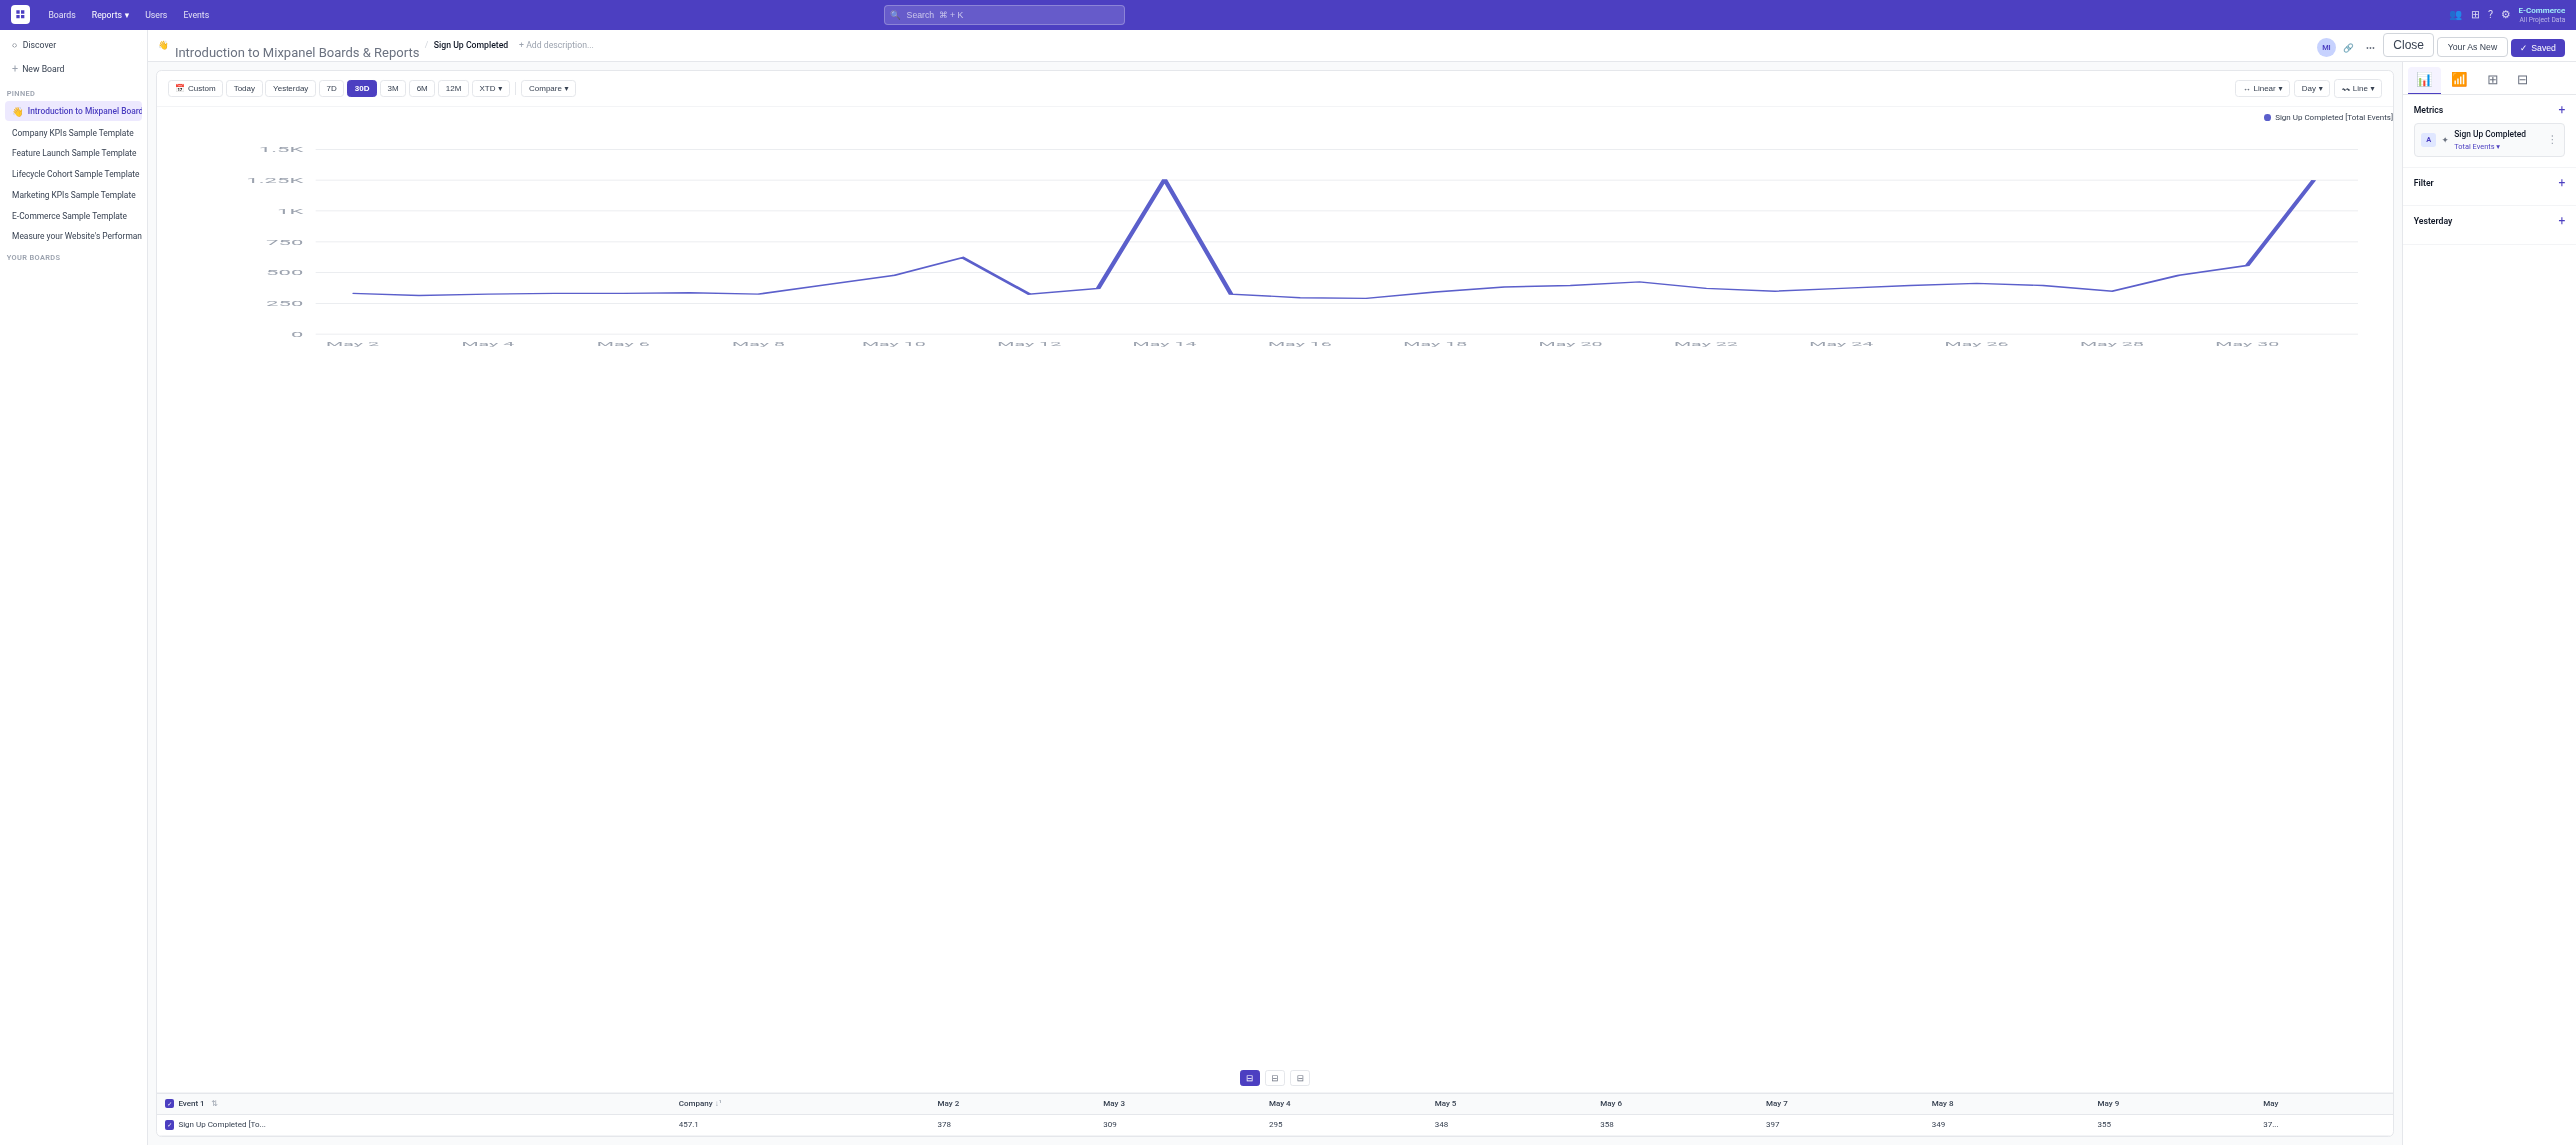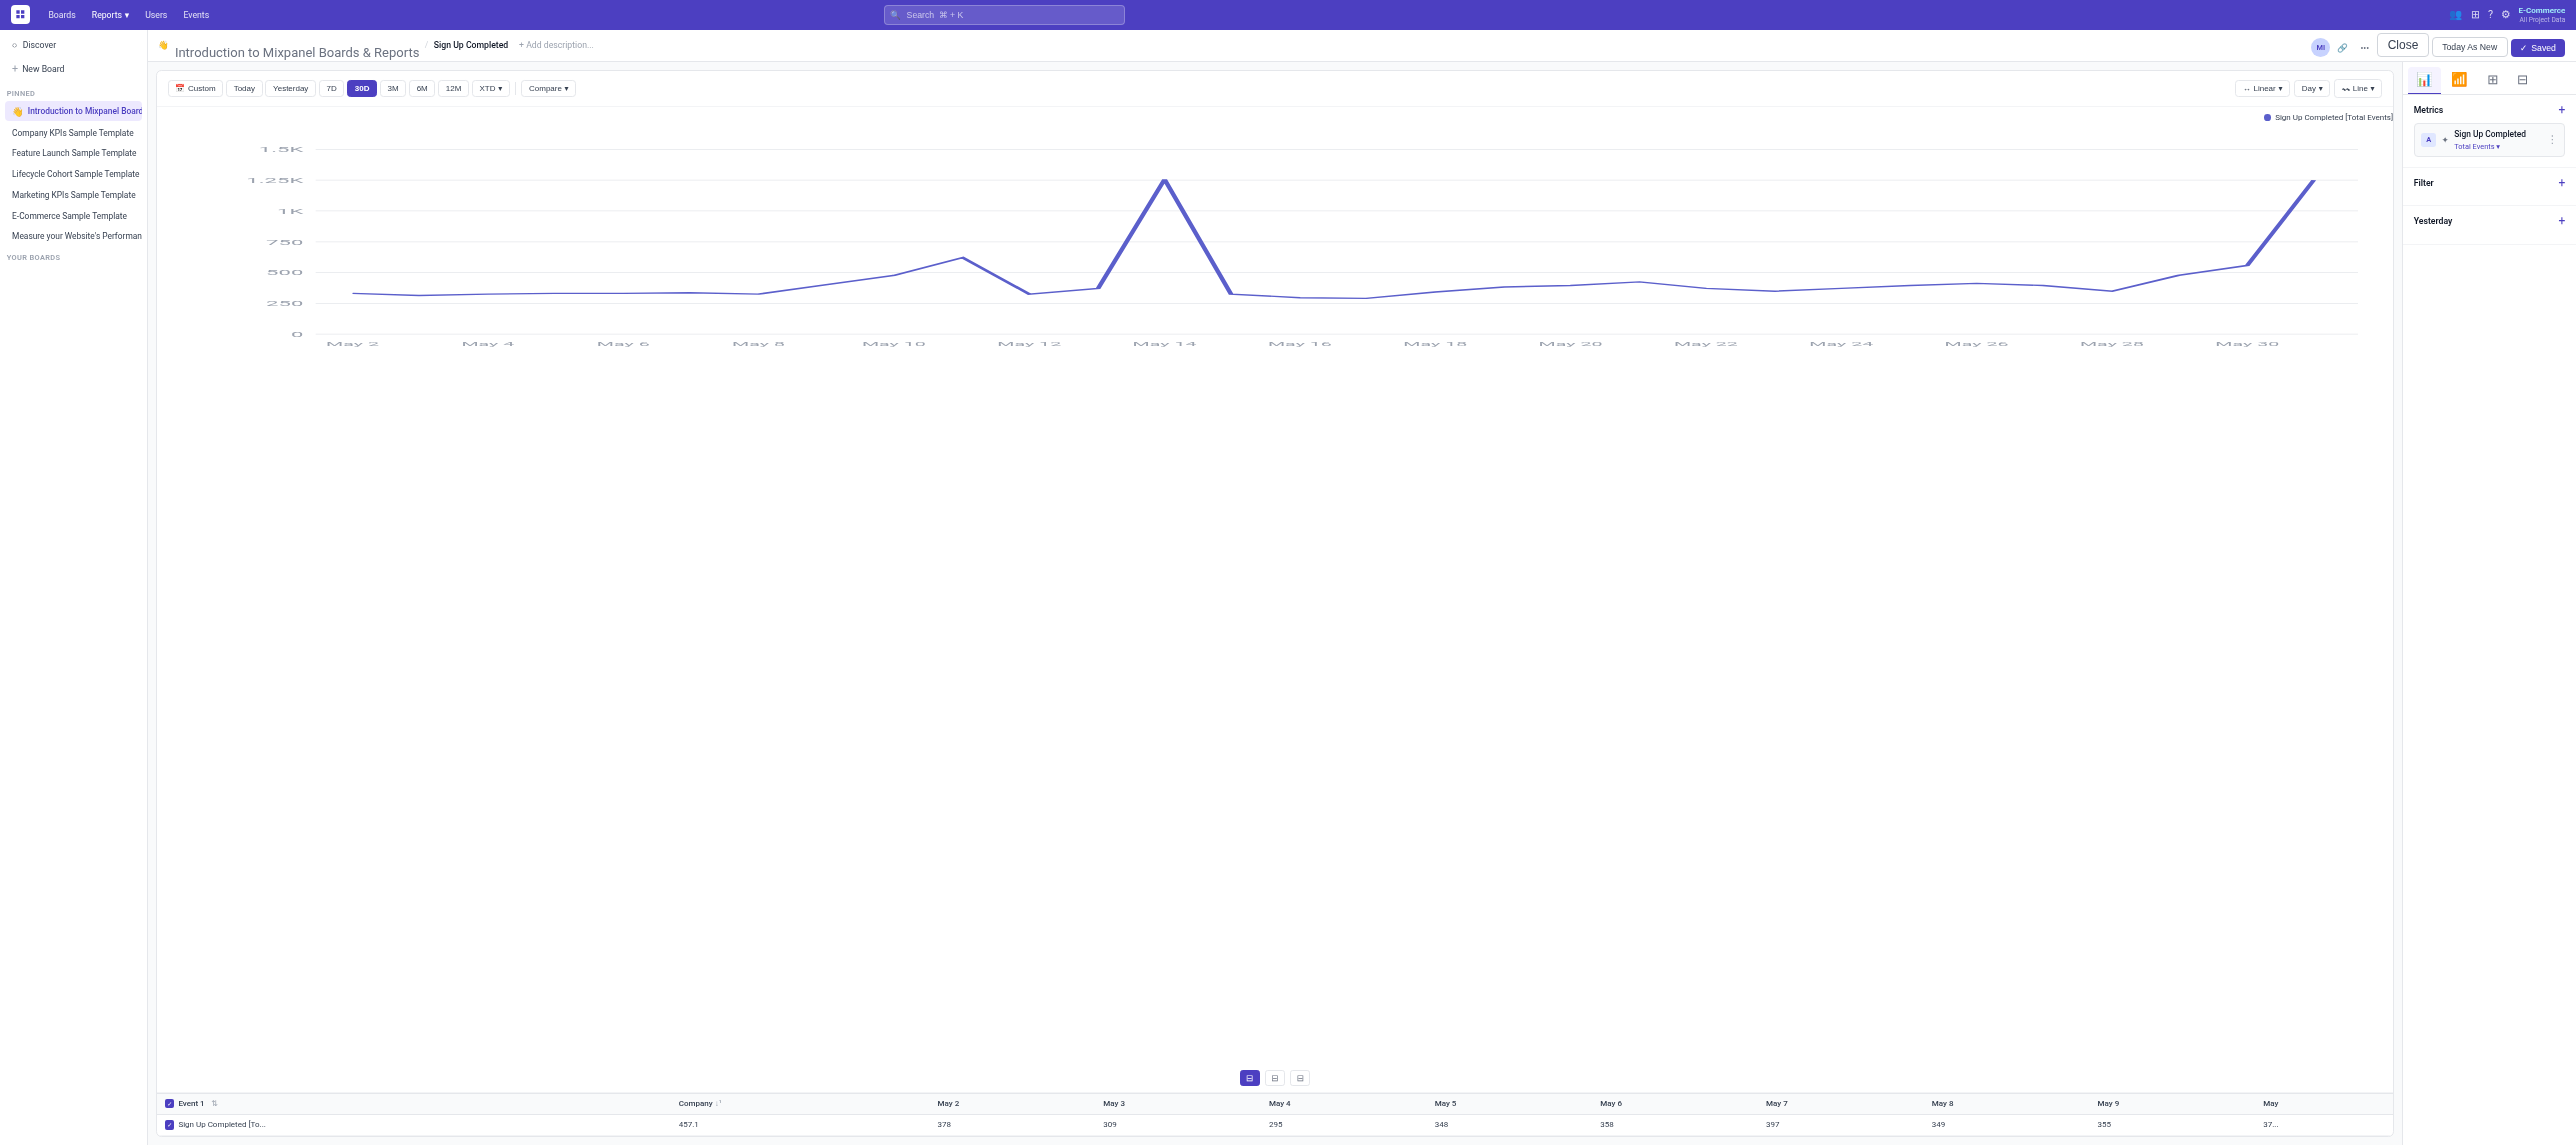--- a/index.html
+++ b/index.html
@@ -350,21 +350,21 @@
       <span class="emoji">👋</span>
       <span class="breadcrumb-item">Introduction to Mixpanel Boards &amp; Reports</span>
       <span class="breadcrumb-sep">/</span>
       <span class="breadcrumb-current">Sign Up Completed</span>
       <span class="breadcrumb-add-desc">+ Add description...</span>
       <div class="breadcrumb-actions">
         <div class="avatar-circle">MI</div>
         <div class="icon-btn">🔗</div>
         <div class="icon-btn">•••</div>
         <button class="btn-close">Close</button>
-        <button class="btn-save-new">Today As New</button>
+        <button class="btn-save-new">Your As New</button>
         <button class="btn-saved">
           <span>✓</span>
           <span>Saved</span>
         </button>
       </div>
     </div>
 
     <div class="content">
 
       <div class="chart-area">

